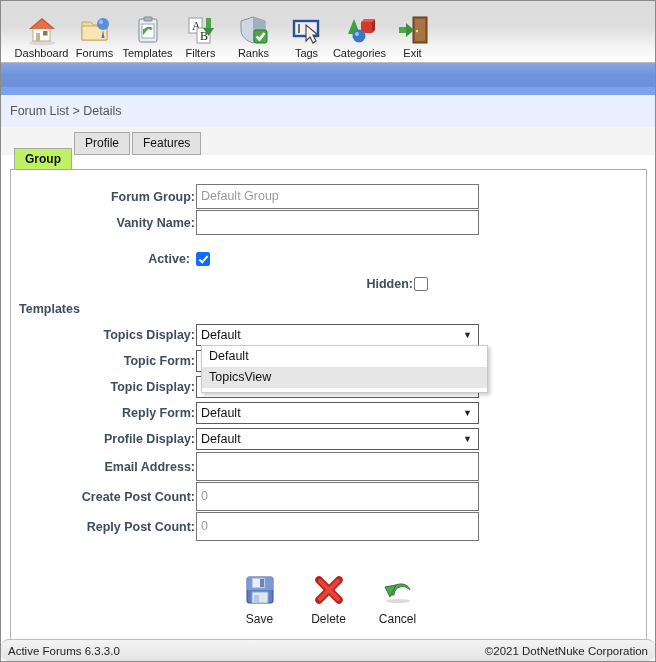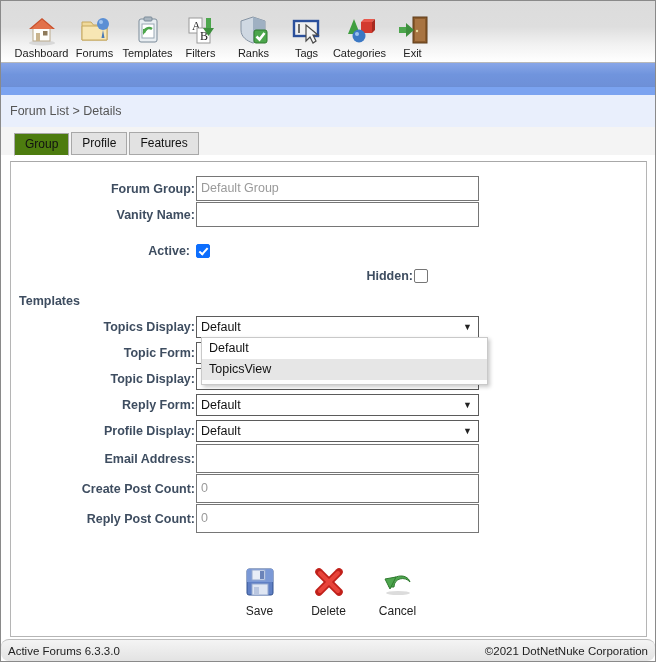--- a/index.html
+++ b/index.html
@@ -91,31 +91,32 @@
     font-size: 12px;
     color: #111;
     padding: 3px 10px 4px 10px;
     border: 1px solid #a8a8a8;
     background: #e2e2e2;
     margin-right: 2px;
     line-height: 14px;
     cursor: default;
   }
   .tab.active {
-    background: #4d7c0f;
+    background: #bef264;
     border-bottom-color: #ffffff;
     position: relative;
-    top: 1px;
+    top: 16px;
+    font-weight: bold;
   }
 
   
   .panel {
     position: absolute;
     left: 9px;
-    top: 160px;
+    top: 168px;
     width: 637px;
     height: 476px;
     box-sizing: border-box;
     border: 1px solid #b5b5b5;
     border-top: 1px solid #a8a8a8;
     background: #ffffff;
   }
   .form-wrap {
     position: relative;
     padding-top: 14px;

